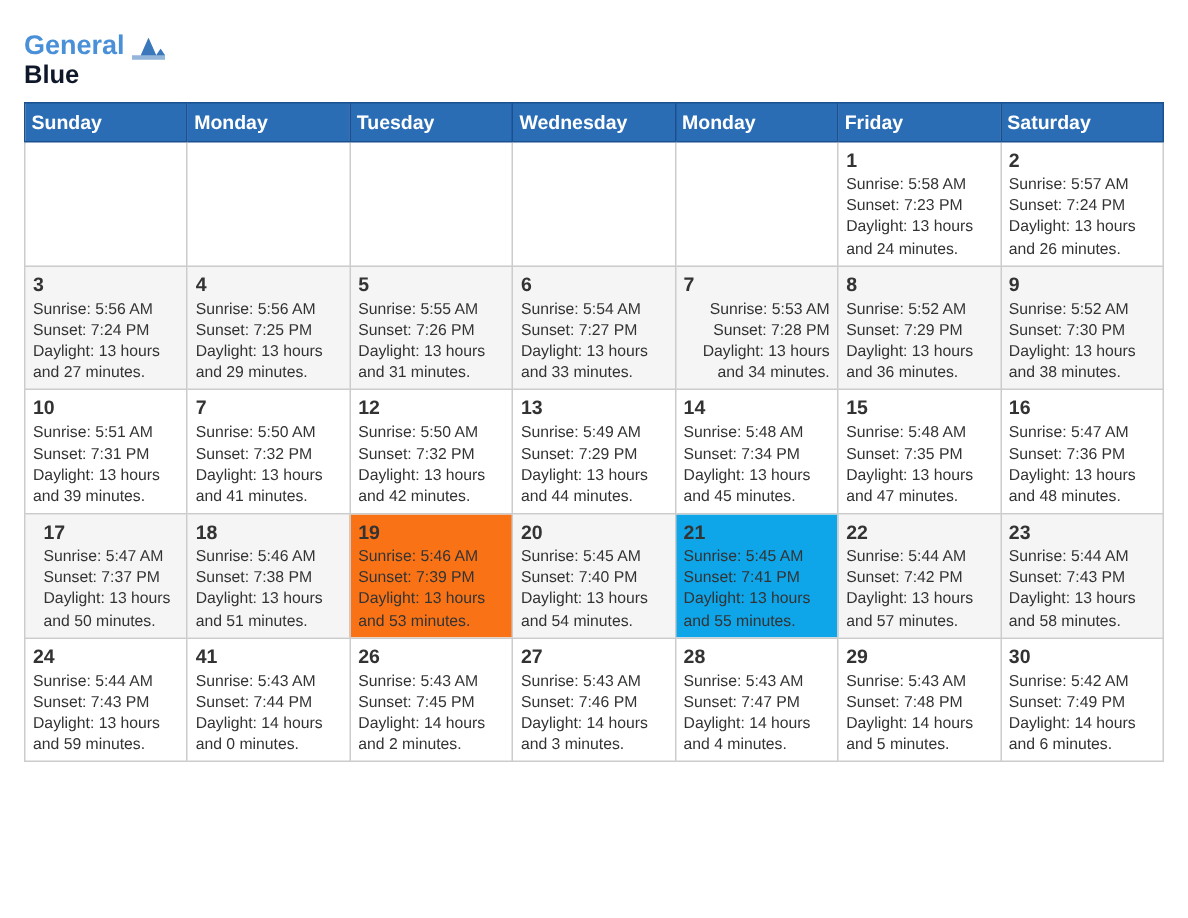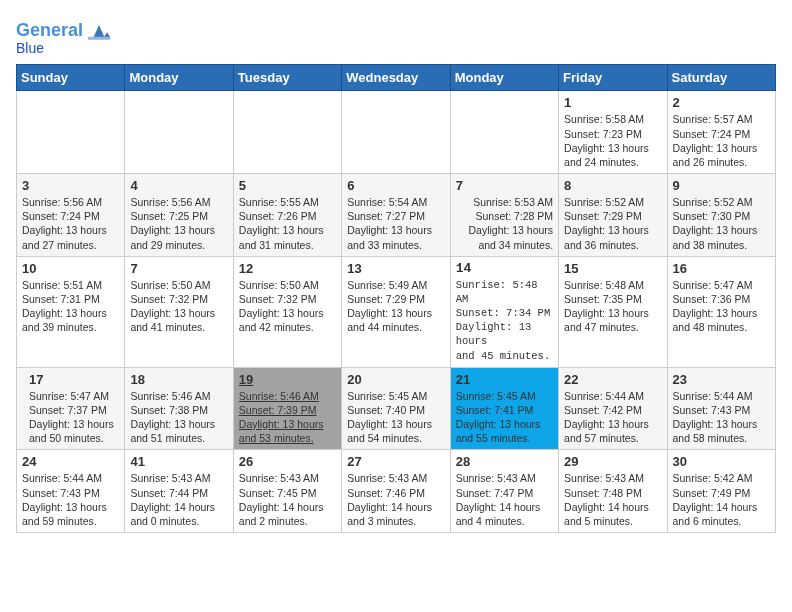--- a/index.html
+++ b/index.html
@@ -85,21 +85,21 @@
 <div class="header">
   <div class="logo">
     <div>
       <div style="font-size:18px;font-weight:bold;color:#333;line-height:1.2;">
         <span style="color:#4a90d9;">General</span>
         <svg style="display:inline-block;vertical-align:middle;width:22px;height:18px;" viewBox="0 0 30 24">
           <polygon points="8,20 15,4 22,20 26,14 30,20" fill="#2a6db5" opacity="0.85"></polygon>
           <polygon points="15,4 22,20 26,14 30,20 30,24 0,24 0,20 8,20" fill="#2a6db5" opacity="0.5"></polygon>
         </svg>
       </div>
-      <div style="font-size:14px;font-weight:normal;color:#1d4ed8;line-height:1.2;margin-top:-2px;">Blue</div>
+      <div style="font-size:17px;font-weight:bold;color:#0f172a;line-height:1.2;margin-top:-2px;">Blue</div>
     </div>
   </div>
   <div class="title-block">
     <div class="main-title"></div>
     <div class="subtitle"></div>
   </div>
 </div>
 
 <table class="calendar">
   <thead>
@@ -208,21 +208,21 @@
 Daylight: 13 hours
 and 42 minutes.</div>
         </td>
         <td style="background: rgb(255, 255, 255);">
           <span class="day-num">13</span>
           <div class="day-detail" style="white-space: pre-line;">Sunrise: 5:49 AM
 Sunset: 7:29 PM
 Daylight: 13 hours
 and 44 minutes.</div>
         </td>
-        <td style="background: rgb(255, 255, 255); font-family: Liberation Mono, monospace;">
+        <td style="background: rgb(255, 255, 255);">
           <span class="day-num">14</span>
           <div class="day-detail" style="white-space: pre-line;">Sunrise: 5:48 AM
 Sunset: 7:34 PM
 Daylight: 13 hours
 and 45 minutes.</div>
         </td>
         <td style="background: rgb(255, 255, 255);">
           <span class="day-num">15</span>
           <div class="day-detail" style="white-space: pre-line;">Sunrise: 5:48 AM
 Sunset: 7:35 PM
@@ -245,21 +245,21 @@
 Daylight: 13 hours
 and 50 minutes.</div>
         </td>
         <td style="background: rgb(245, 245, 245);">
           <span class="day-num">18</span>
           <div class="day-detail" style="white-space: pre-line;">Sunrise: 5:46 AM
 Sunset: 7:38 PM
 Daylight: 13 hours
 and 51 minutes.</div>
         </td>
-        <td style="background: #a3a3a3; text-decoration: underline;">
+        <td style="background: #f97316;">
           <span class="day-num">19</span>
           <div class="day-detail" style="white-space: pre-line;">Sunrise: 5:46 AM
 Sunset: 7:39 PM
 Daylight: 13 hours
 and 53 minutes.</div>
         </td>
         <td style="background: rgb(245, 245, 245);">
           <span class="day-num">20</span>
           <div class="day-detail" style="white-space: pre-line;">Sunrise: 5:45 AM
 Sunset: 7:40 PM

